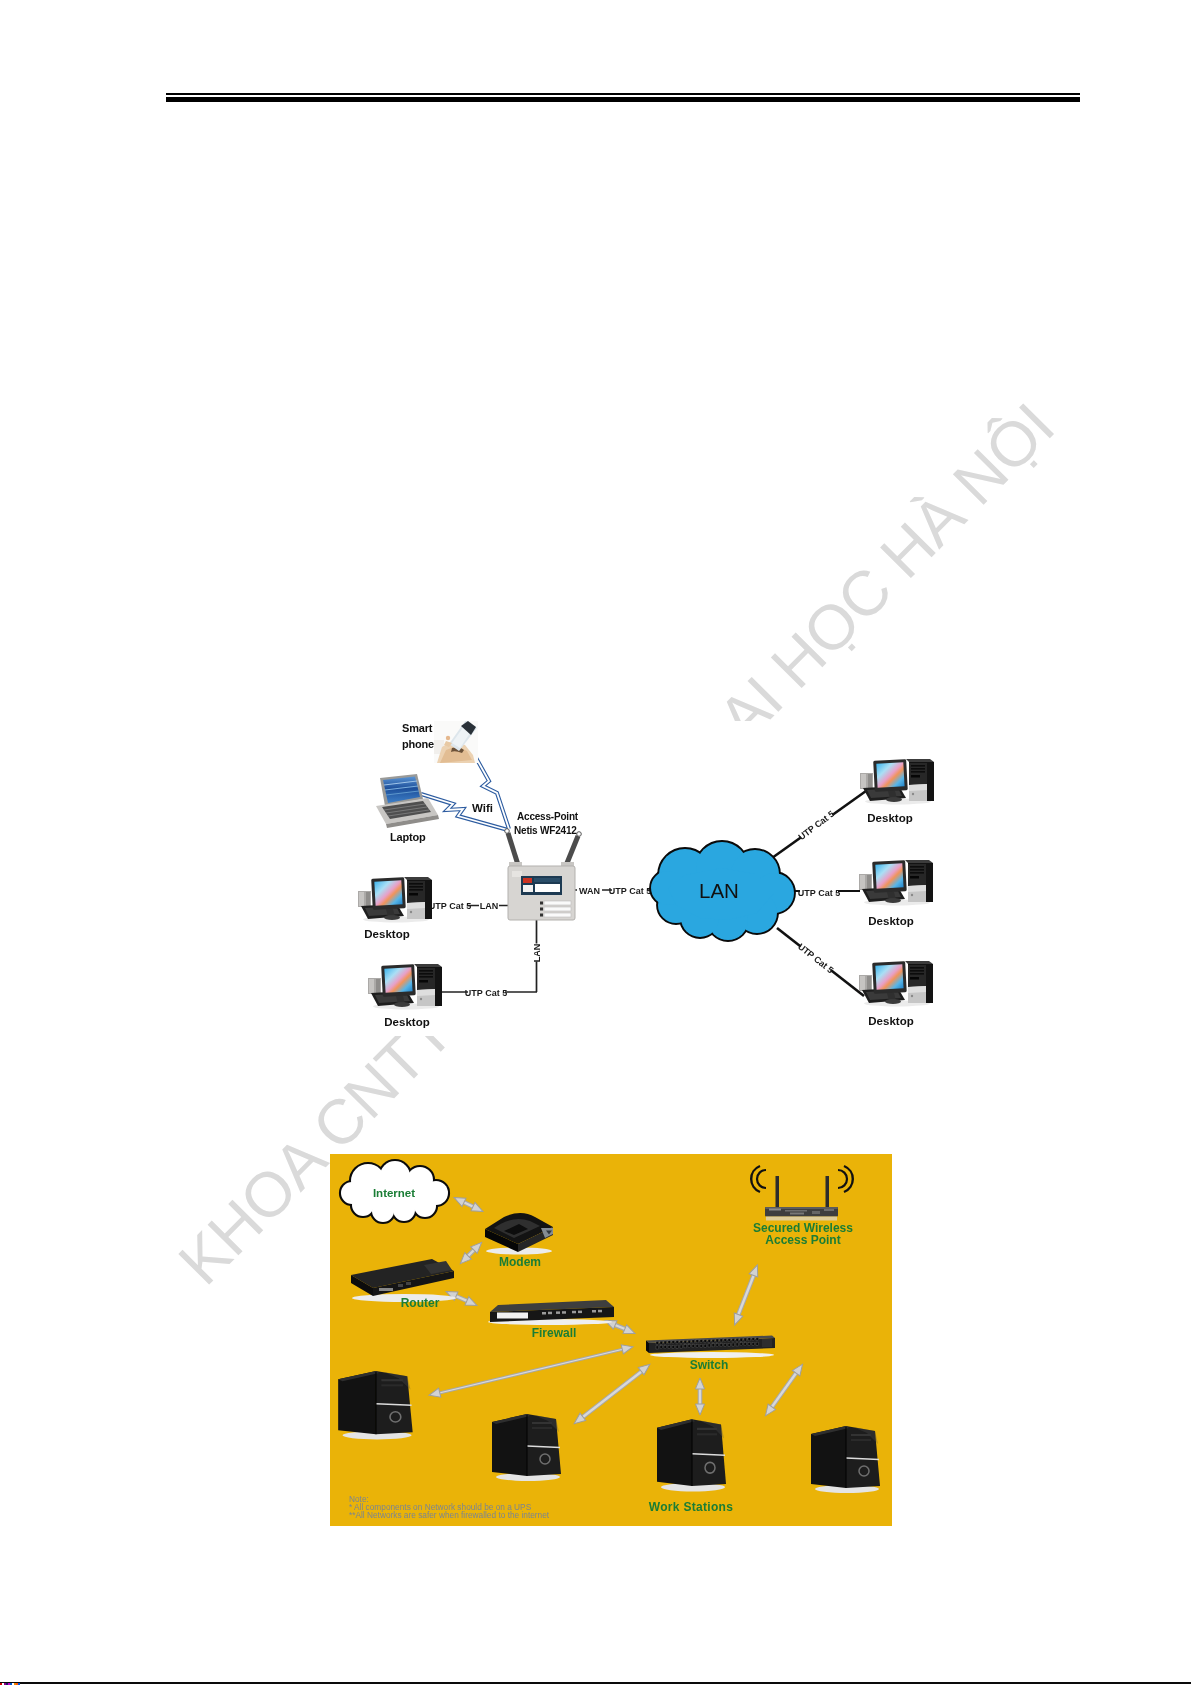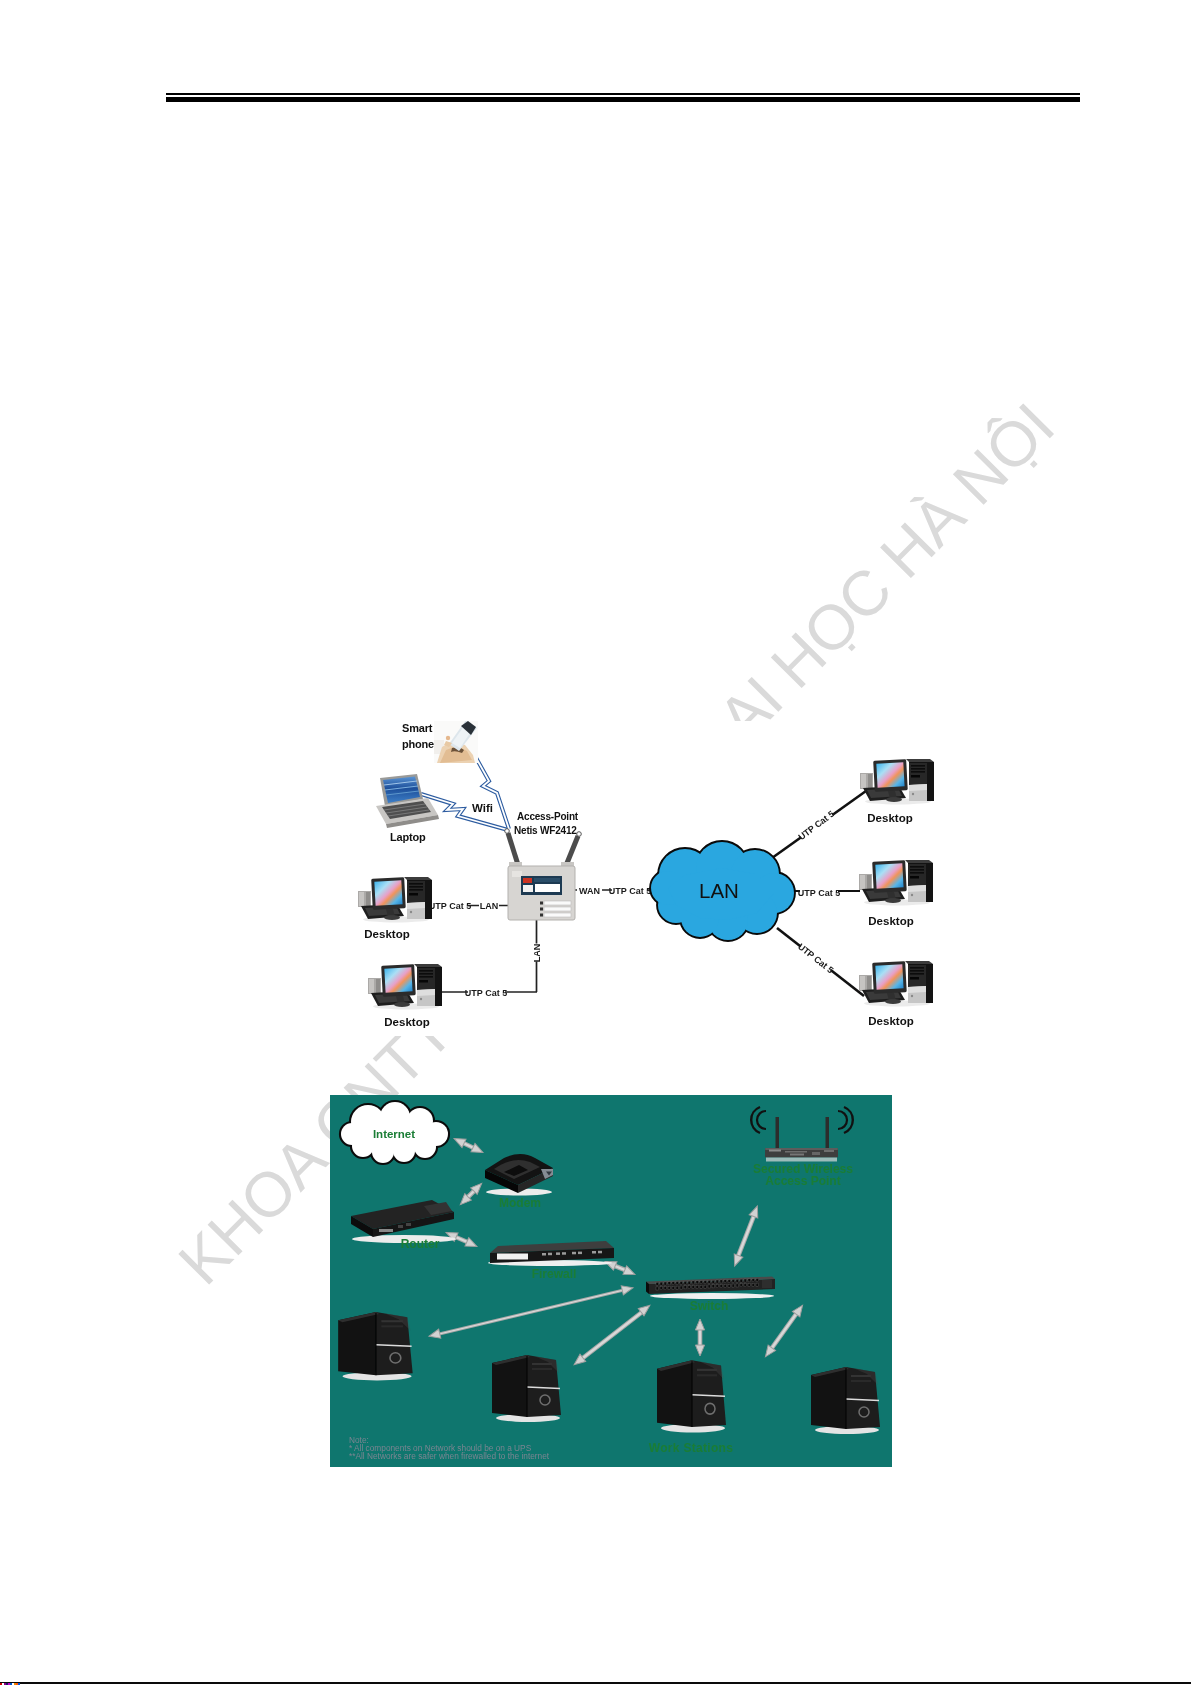--- a/index.html
+++ b/index.html
@@ -3,21 +3,21 @@
 <meta charset="utf-8">
 <style>
 html,body{margin:0;padding:0;background:#fff;}
 .page{position:relative;width:1191px;height:1685px;background:#fff;overflow:hidden;font-family:"Liberation Sans",sans-serif;}
 .wm{position:absolute;left:168px;top:1251px;transform:rotate(-45.2deg);transform-origin:0 0;
     font-size:63px;font-weight:normal;color:#dadada;white-space:nowrap;letter-spacing:-0.6px;line-height:1;}
 .hr1{position:absolute;left:166px;top:93px;width:914px;height:2px;background:#000;}
 .hr2{position:absolute;left:166px;top:97px;width:914px;height:5px;background:#000;}
 .bline{position:absolute;left:0;top:1682px;width:1191px;height:2px;background:#0a0a0a;}
 .d1{position:absolute;left:356px;top:721px;width:588px;height:315px;background:#fff;}
-.d2{position:absolute;left:330px;top:1095px;width:562px;height:372px;background:#0f766e;}
+.d2{position:absolute;left:330px;top:1154px;width:562px;height:372px;background:#eab308;}
 .dots{position:absolute;left:0px;top:1683px;height:2px;}
 .dots span{display:inline-block;width:2px;height:2px;vertical-align:top;}
 </style>
 </head>
 <body>
 <div class="page">
   <div class="wm">KHOA CNTT – TRƯỜNG ĐẠI HỌC HÀ NỘI</div>
   <div class="hr1"></div>
   <div class="hr2"></div>
   <div class="d1">

